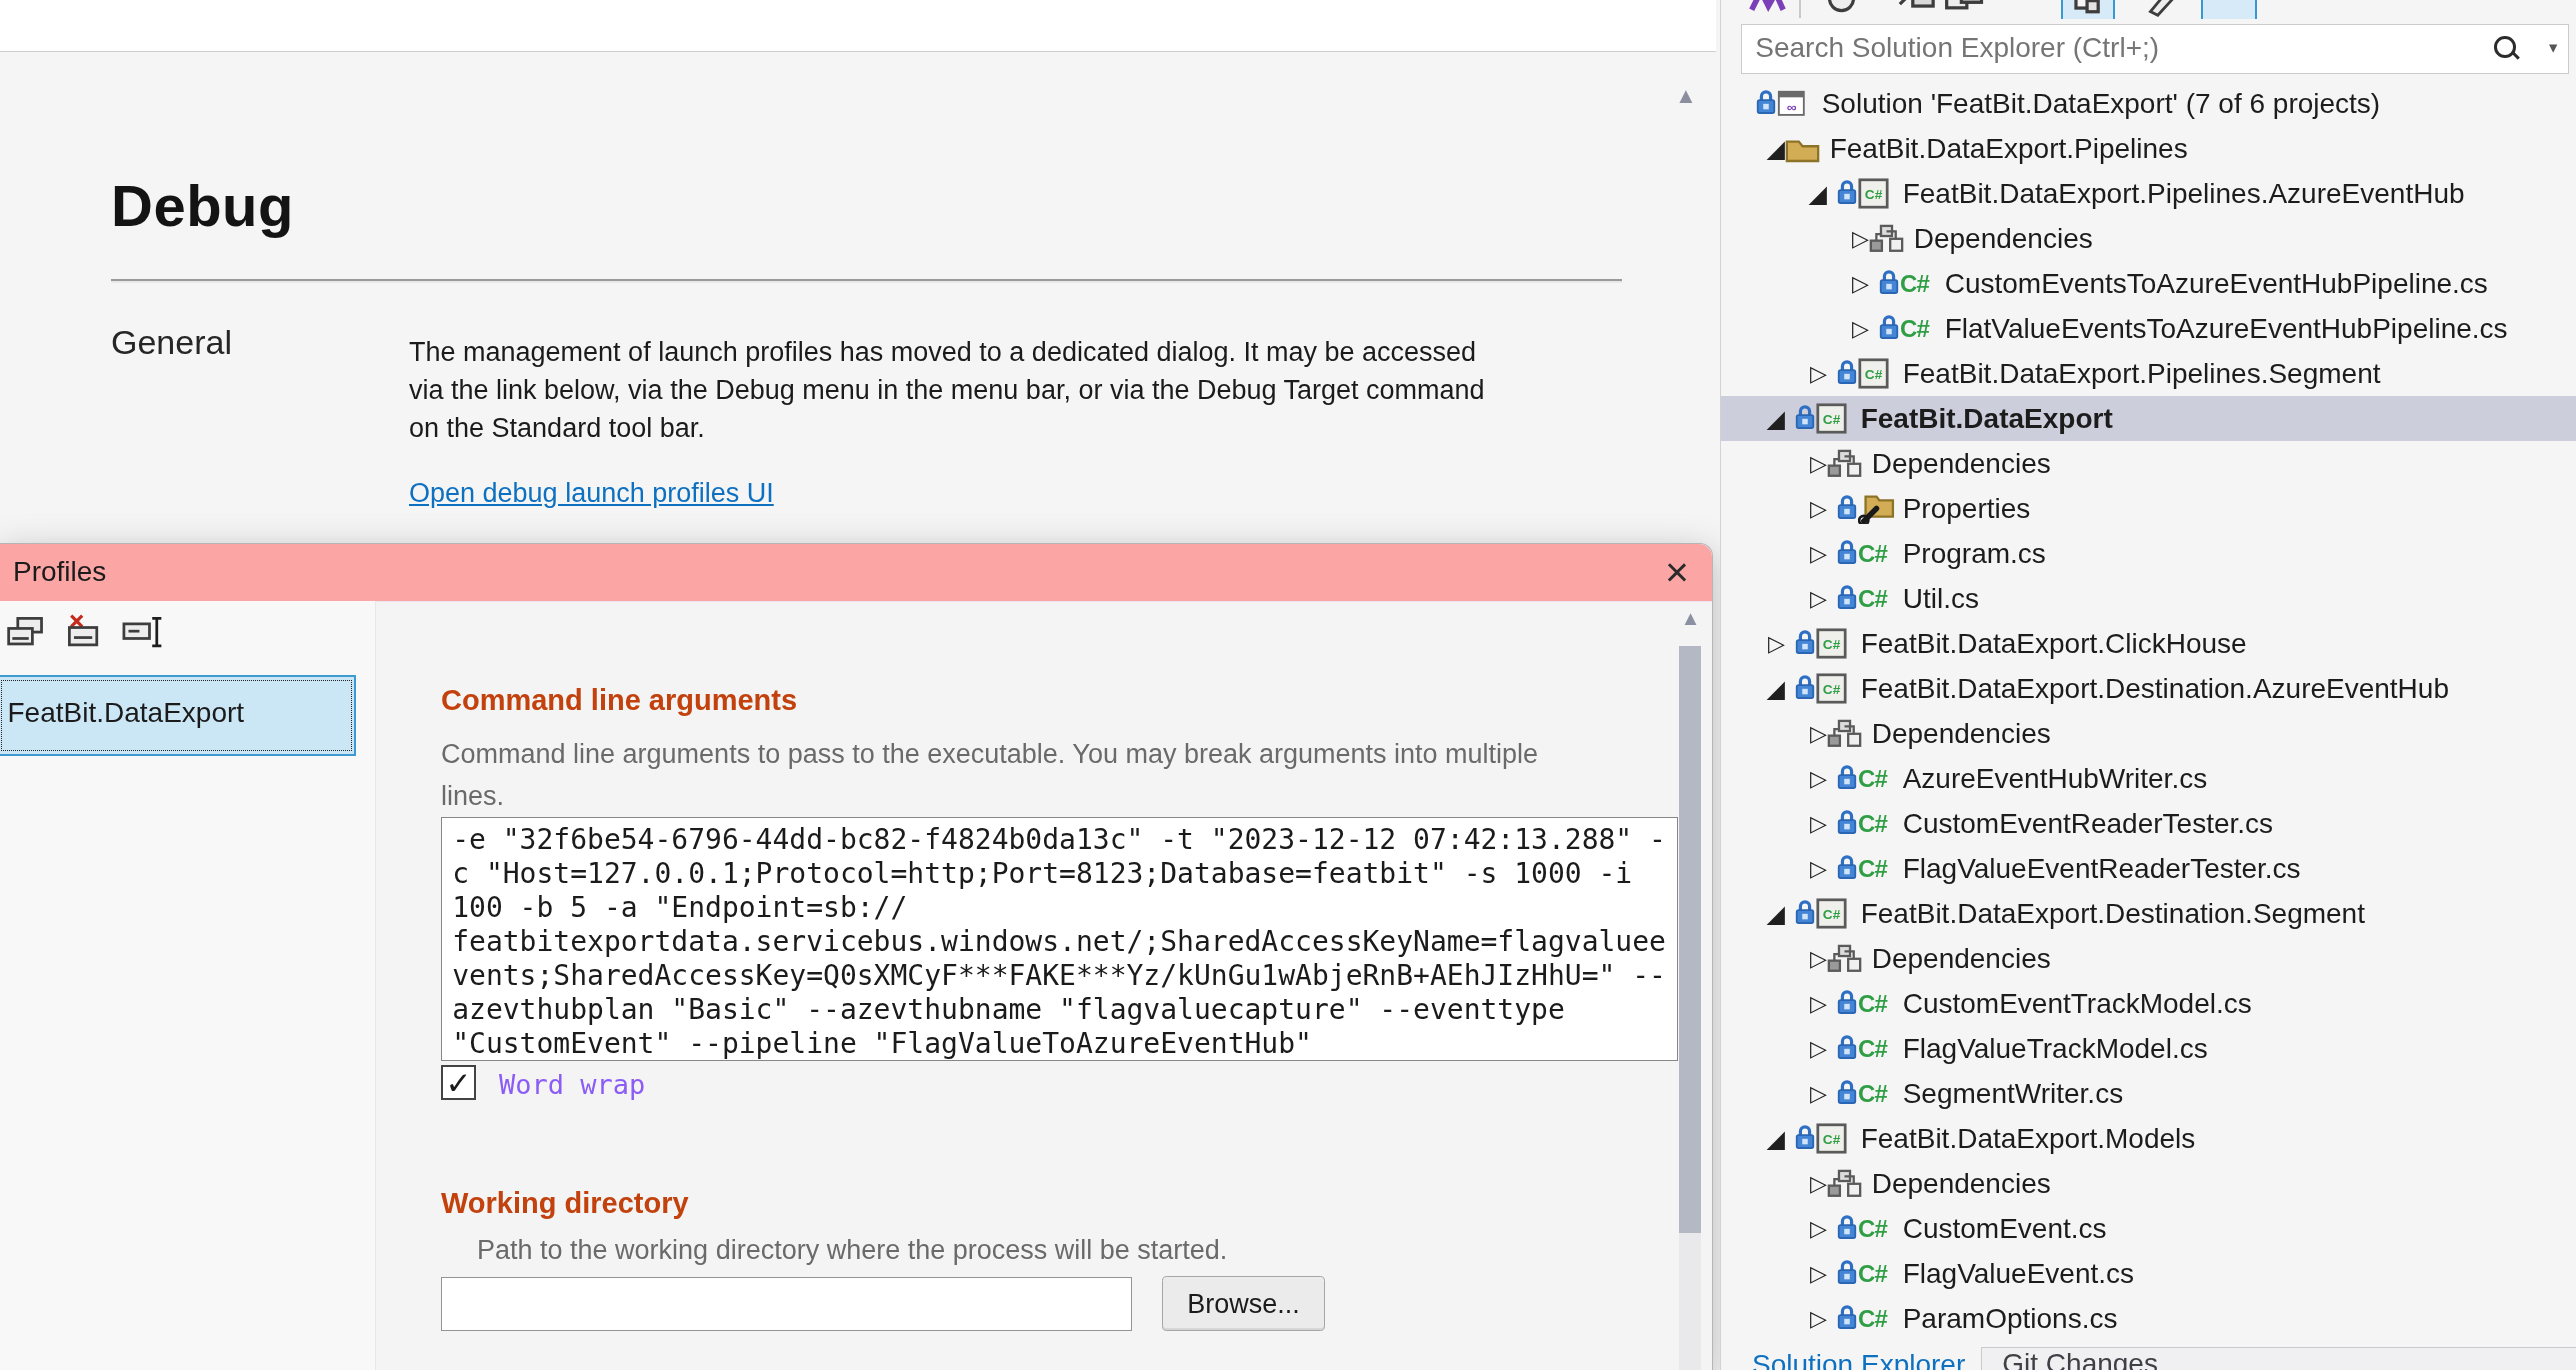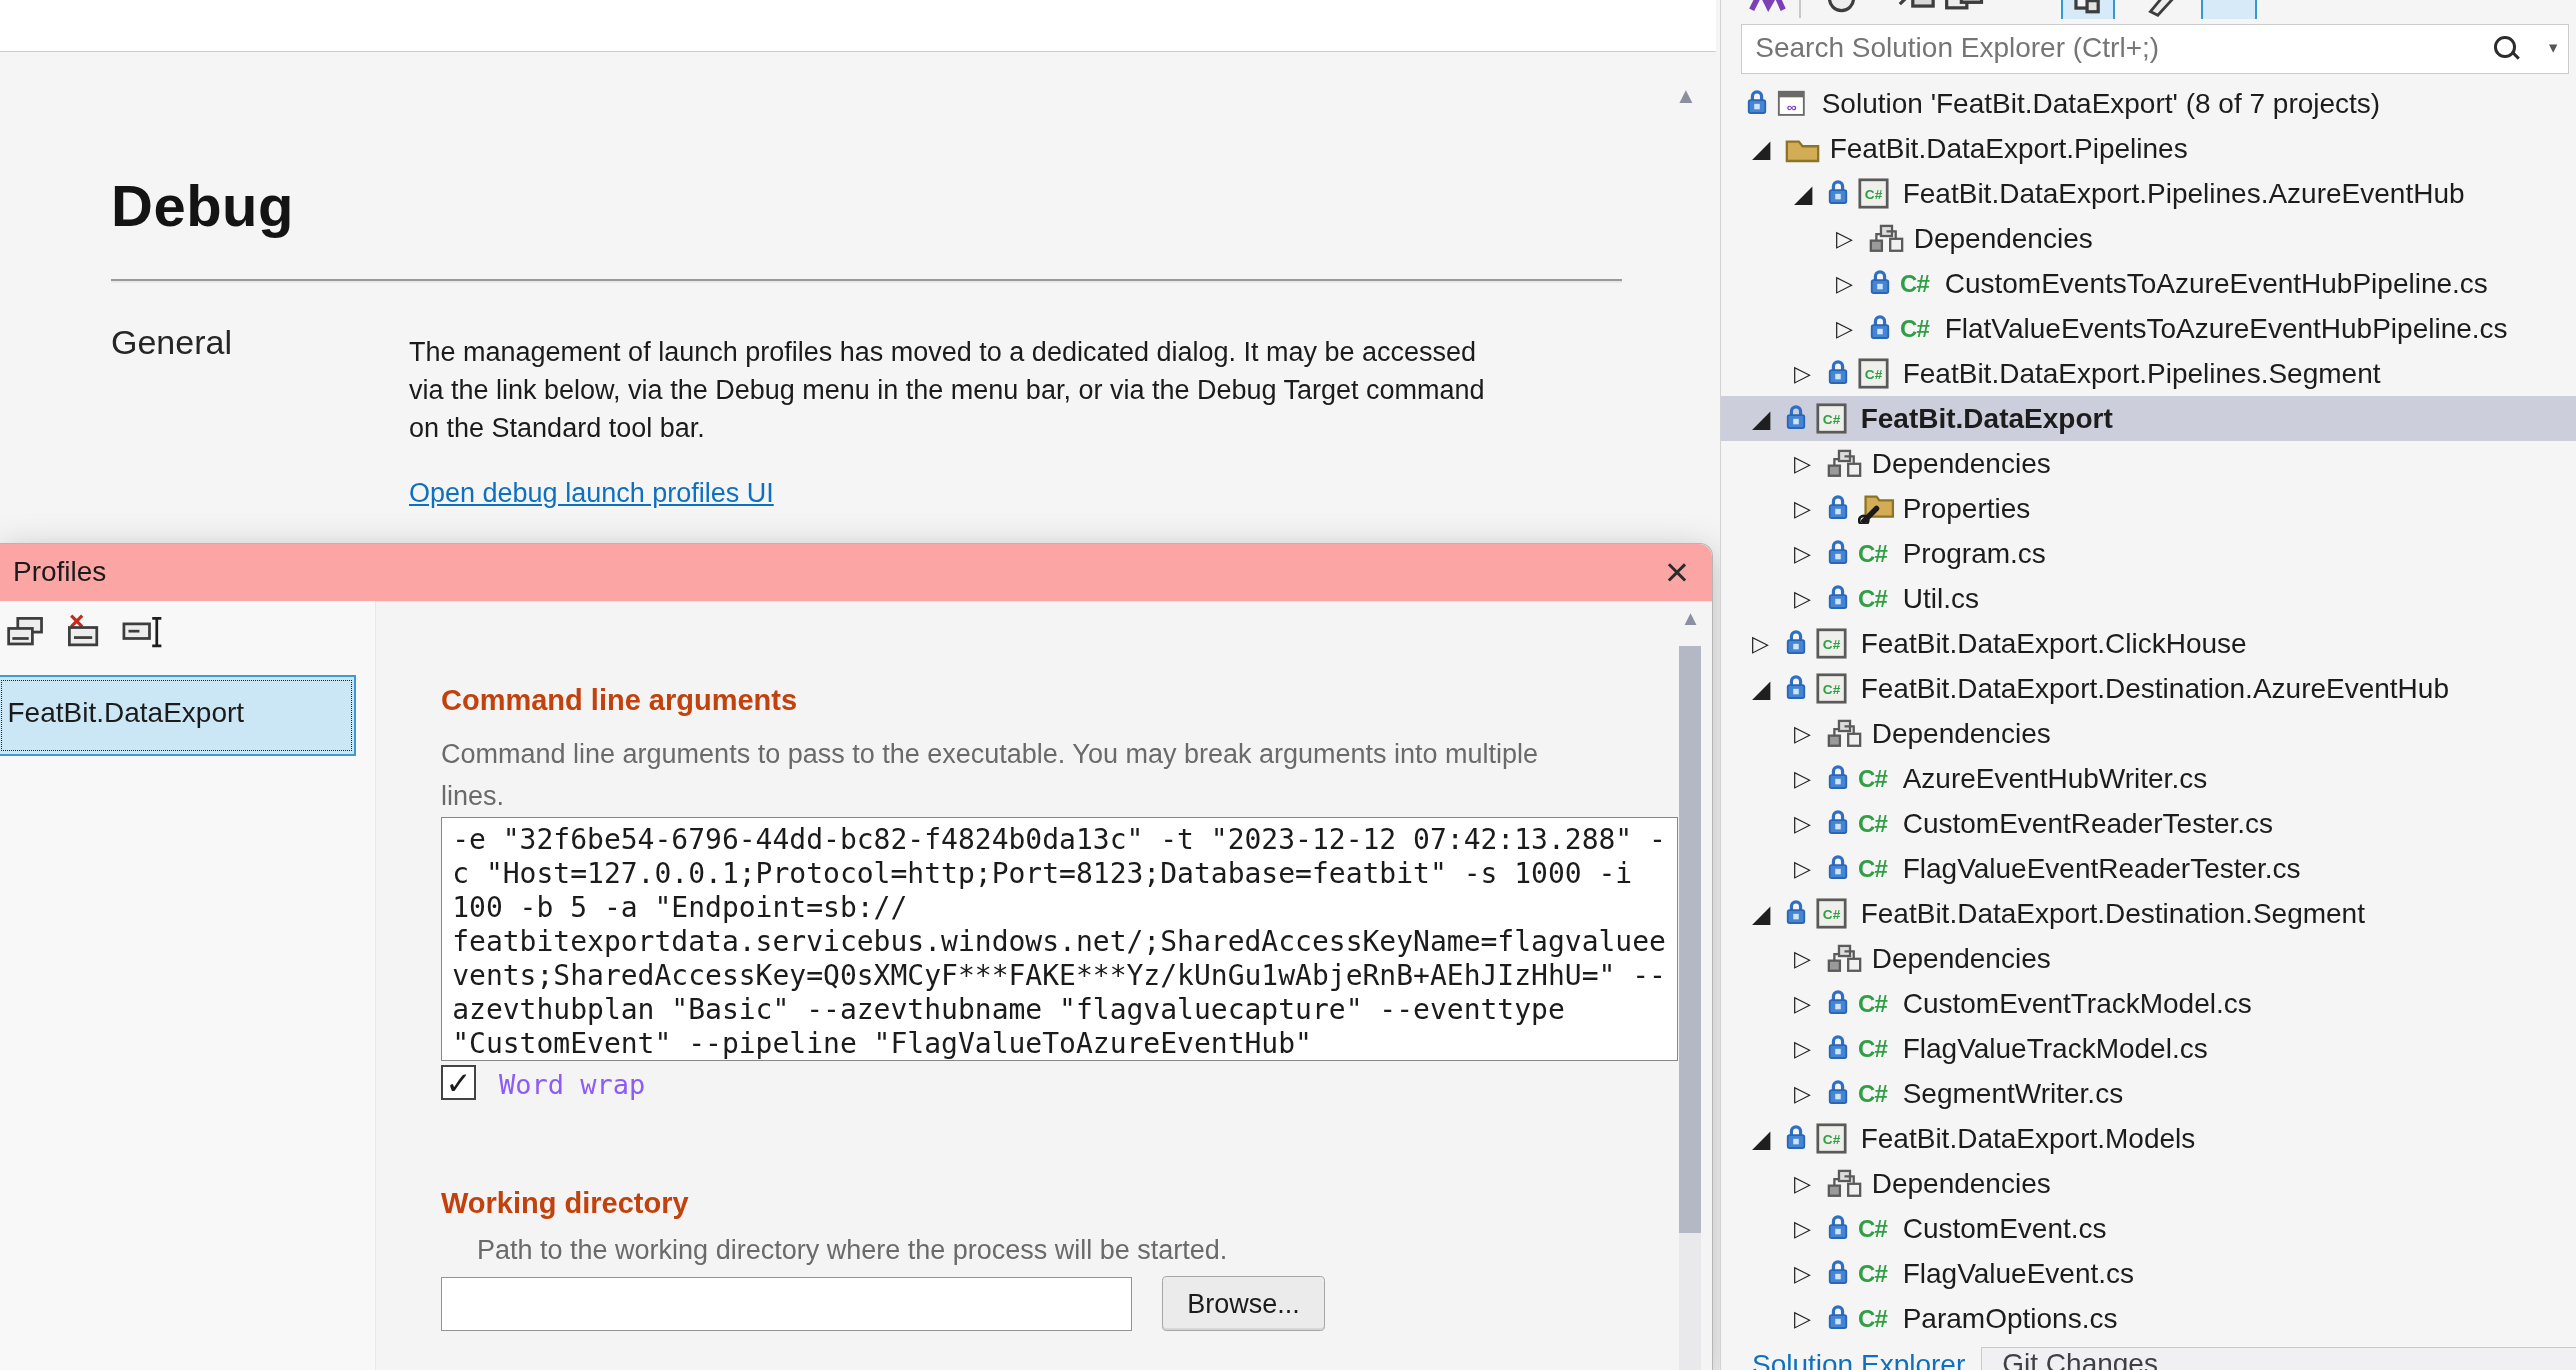--- a/index.html
+++ b/index.html
@@ -45,21 +45,21 @@
   .wd-desc{left:441px;top:691px;font-size:27px;color:#6a6a6a;margin-left:36px;}
   .wd-input{left:441px;top:733px;width:685px;height:50px;background:#fff;border:1.8px solid #949494;}
   .browse-btn{left:1162px;top:732px;width:163px;height:55px;background:#ebebeb;border:1.8px solid #a6a6a6;border-radius:4.6px;
               font-size:27px;color:#1b1b1b;text-align:center;line-height:54px;cursor:pointer;box-sizing:border-box;
               box-shadow:inset 0 -1.8px 0 #d4d4d4;}
   .dlg-scroll-up{left:1674px;top:63px;width:33px;font-size:20.3px;color:#8b90a3;text-align:center;}
   .dlg-scroll-thumb{left:1679px;top:102px;width:22px;height:587px;background:#b4b7c4;}
   .dlg-scroll-track{left:1679px;top:689px;width:22px;height:139px;background:#e9e9ec;}
 
   
-  .se-panel{left:1720px;top:0;width:856px;height:1371px;background:#f5f5f5;border-left:0.9px solid #d2d2d2;}
+  .se-panel{left:1720px;top:0;width:856px;height:1371px;background:#f5f5f5;border-left:0.9px solid #d2d2d2;text-align:right;}
   .se-toolbar{left:0;top:0;width:100%;height:18.5px;overflow:hidden;}
   .se-toolbar .ticon{position:absolute;top:-18.5px;}
   .tgl{border:2.8px solid #3797d4 !important;background:#d6eaf8 !important;}
   .se-search{left:20.3px;top:24px;width:828px;height:50px;background:#fff;border:1.8px solid #cbcbcb;box-sizing:border-box;}
   .se-search-text{position:absolute;left:13px;top:7.4px;font-size:28px;color:#757575;}
   .mag{position:absolute;right:48px;top:9.2px;width:28px;height:28px;}
   .mag .lens{position:absolute;left:1.8px;top:1.8px;width:15.7px;height:15.7px;border:3.2px solid #2c2c2c;border-radius:50%;}
   .mag .handle{position:absolute;left:18.5px;top:19.4px;width:9.2px;height:3.2px;background:#2c2c2c;transform:rotate(45deg);}
   .se-caret{position:absolute;right:11px;top:13px;font-size:16.6px;color:#555;}
   .tree{left:0;top:81px;width:100%;}
@@ -206,21 +206,21 @@
               <rect x="3" y="13" width="18" height="14" rx="2" fill="#4585d6" stroke="#2b66b4" stroke-width="2"></rect>
               <rect x="9" y="17" width="6" height="6" fill="#cfe4f8"></rect>
             </svg></span>
           <span class="tico">
             <svg width="29.6" height="29.6" viewBox="0 0 32 32">
               <rect x="2" y="3" width="27" height="25" fill="#ffffff" stroke="#6a6a6a" stroke-width="2"></rect>
               <rect x="2" y="3" width="27" height="6" fill="#6a6a6a"></rect>
               <text x="16" y="25" font-size="15" font-weight="bold" fill="#7b3fb8" text-anchor="middle">∞</text>
             </svg>
           </span>
-          <span class="tlabel">Solution 'FeatBit.DataExport' (8 of 7 projects)</span>
+          <span class="tlabel">Solution 'FeatBit.DataExport' (7 of 6 projects)</span>
         </div>
         <div class="trow" style="padding-left: 31px;">
           <span class="exp expd">◢</span>
           <span class="tico">
             <svg width="35" height="28" viewBox="0 0 38 30">
               <path d="M2 7 h13 l4 5 h17 v16 H2 Z" fill="#d2ad56" stroke="#8d7327" stroke-width="2.5"></path>
             </svg>
           </span>
           <span class="tlabel">FeatBit.DataExport.Pipelines</span>
         </div>

